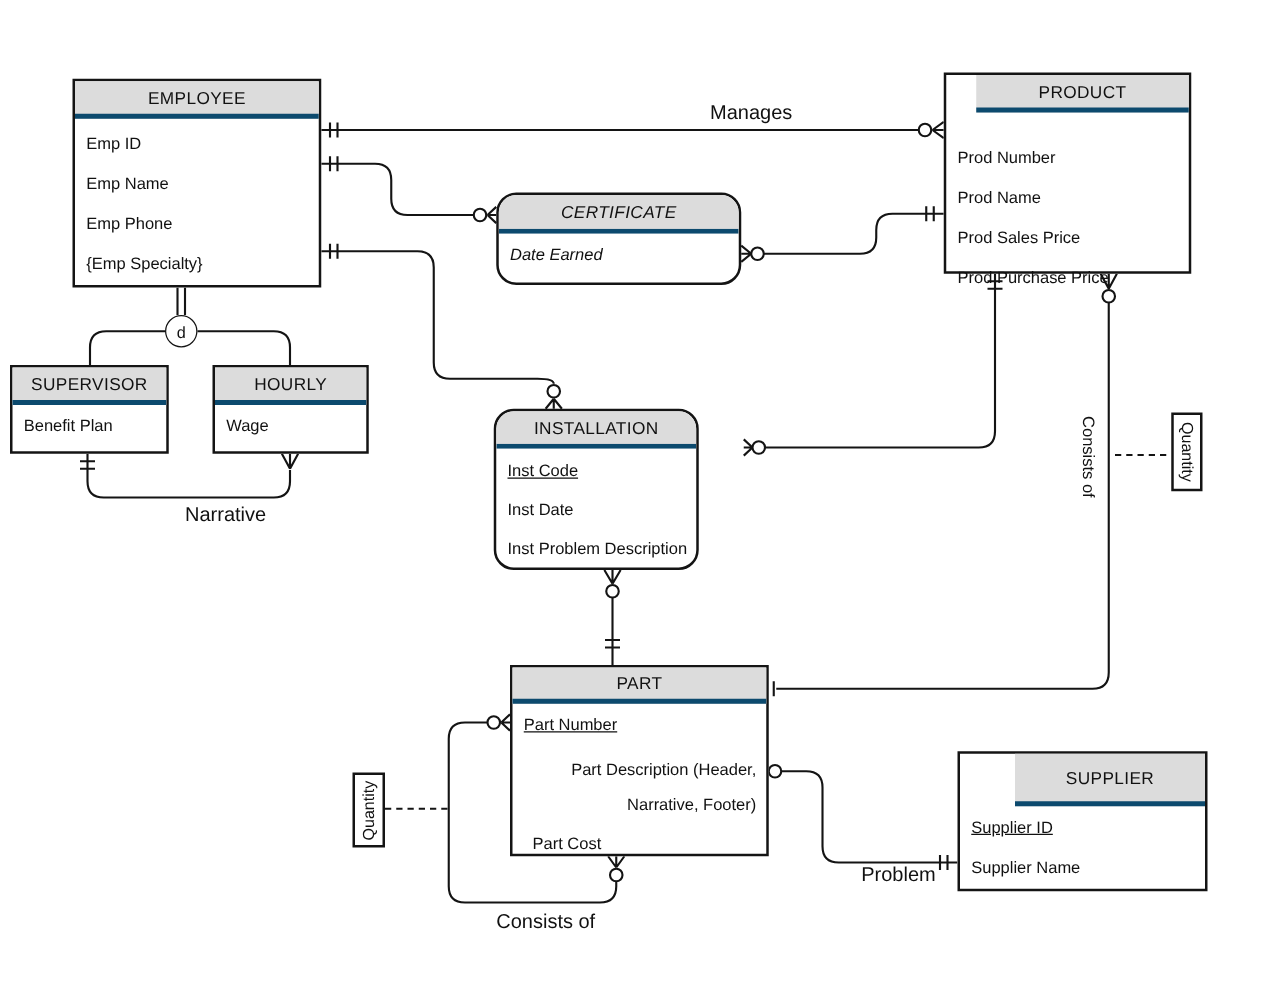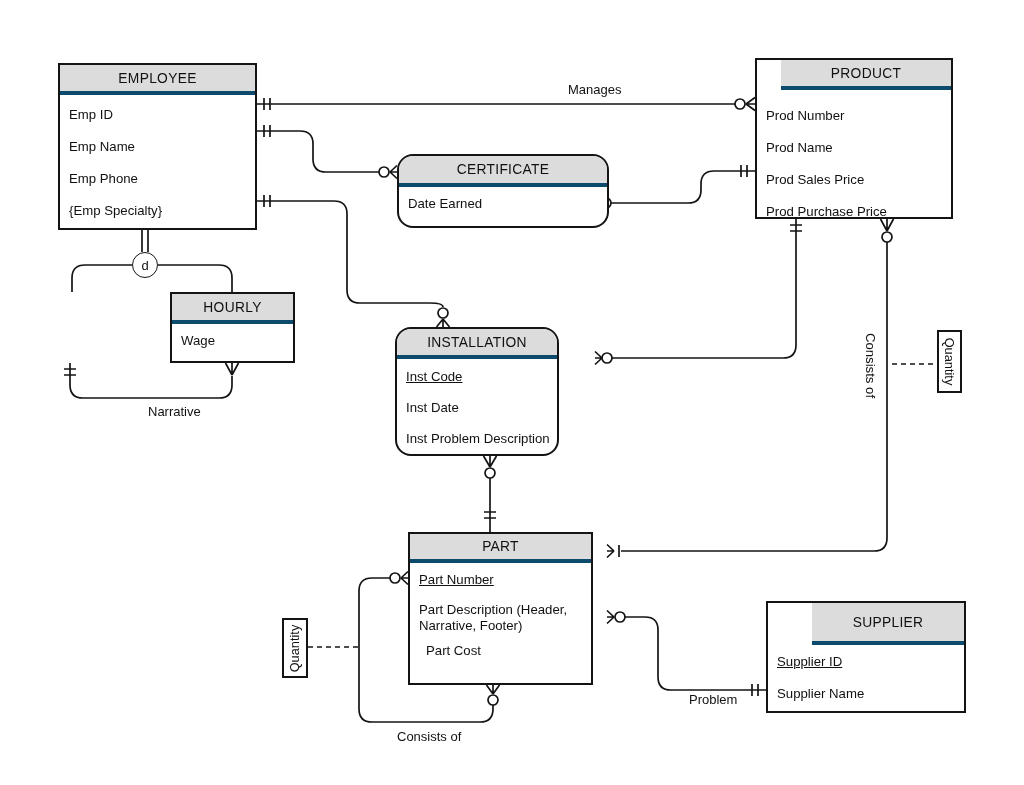--- a/index.html
+++ b/index.html
@@ -9,29 +9,29 @@
   svg.wires path{fill:none;stroke:#141414;stroke-width:1.7;}
   svg.wires circle{fill:#fff;stroke:#141414;stroke-width:1.7;}
   svg.wires path.dash{stroke-dasharray:5 4;stroke-width:1.6;}
 
   .entity{position:absolute;box-sizing:border-box;border:2px solid #141414;background:#fff;}
   .entity .hdr{box-sizing:border-box;background:#dcdcdc;border-bottom:4px solid #0c4a6e;
                display:flex;align-items:center;justify-content:center;
                font-size:13.8px;letter-spacing:.3px;}
   .entity .body{padding:4px 8px 0 9px;}
   .entity .attr{font-size:13.2px;line-height:32px;white-space:nowrap;}
-  .entity .attr.wrap{white-space:normal;line-height:16px;margin-top:6px;}
+  .entity .attr.wrap{white-space:normal;line-height:28px;margin-top:6px;text-align:right;}
   .entity .attr.tight{line-height:26px;}
   .entity .attr.first31{line-height:31px;}
   .entity .attr.indent{margin-top:7px;padding-left:7px;line-height:20px;}
   .entity.round{border-radius:16px;overflow:hidden;}
   .entity.round .hdr{border-radius:13px 13px 0 0;}
   .u{text-decoration:underline;}
 
-  .flabel{position:absolute;font-size:13px;white-space:nowrap;}
+  .flabel{position:absolute;font-size:16px;white-space:nowrap;}
   .vbox{position:absolute;box-sizing:border-box;border:2px solid #141414;background:#fff;
         display:flex;align-items:center;justify-content:center;}
   .vbox span{display:inline-block;font-size:12.8px;white-space:nowrap;}
   .rot-cw span{transform:rotate(90deg);}
   .rot-ccw span{transform:rotate(-90deg);}
   .vlabel{position:absolute;display:flex;align-items:center;justify-content:center;}
   .vlabel span{display:inline-block;font-size:13.2px;white-space:nowrap;transform:rotate(90deg);}
 
   .dcircle{position:absolute;left:132px;top:252px;width:26px;height:26px;border-radius:50%;
            border:1.7px solid #141414;background:#fff;box-sizing:border-box;
@@ -129,55 +129,61 @@
     <div class="body">
       <div class="attr">Emp ID</div>
       <div class="attr">Emp Name</div>
       <div class="attr">Emp Phone</div>
       <div class="attr">{Emp Specialty}</div>
     </div>
   </div>
 
   <div class="dcircle">d</div>
 
+  <div class="entity" style="left:8px;top:292px;width:127px;height:71px;">
+    <div class="hdr" style="height:30px;">SUPERVISOR</div>
+    <div class="body">
+      <div class="attr tight">Benefit Plan</div>
+    </div>
+  </div>
 
   <div class="entity" style="left:170px;top:292px;width:125px;height:71px;">
     <div class="hdr" style="height:30px;">HOURLY</div>
     <div class="body">
       <div class="attr tight">Wage</div>
     </div>
   </div>
 
-  <div class="entity round" style="left:397px;top:154px;width:212px;height:74px;">
+  <div class="entity round" style="left:397px;top:154px;width:196px;height:74px;font-style:italic;">
     <div class="hdr" style="height:31px;">CERTIFICATE</div>
     <div class="body">
       <div class="attr tight">Date Earned</div>
     </div>
   </div>
 
   <div class="entity" style="left:755px;top:58px;width:198px;height:161px;">
     <div class="hdr" style="height:30px;margin-left:24px;">PRODUCT</div>
-    <div class="body" style="padding-top:10px;">
+    <div class="body" style="padding-top:20px;">
       <div class="attr">Prod Number</div>
       <div class="attr">Prod Name</div>
       <div class="attr">Prod Sales Price</div>
       <div class="attr">Prod Purchase Price</div>
     </div>
   </div>
 
   <div class="entity round" style="left:395px;top:327px;width:164px;height:129px;">
     <div class="hdr" style="height:30px;">INSTALLATION</div>
     <div class="body" style="padding-top:2px;">
       <div class="attr first31 u">Inst Code</div>
       <div class="attr first31">Inst Date</div>
       <div class="attr first31">Inst Problem Description</div>
     </div>
   </div>
 
-  <div class="entity" style="left:408px;top:532px;width:185px;height:153px;">
+  <div class="entity" style="left:408px;top:532px;width:207px;height:153px;">
     <div class="hdr" style="height:29px;">PART</div>
     <div class="body" style="padding-top:1px;">
       <div class="attr u">Part Number</div>
       <div class="attr wrap">Part Description (Header, Narrative, Footer)</div>
       <div class="attr indent">Part Cost</div>
     </div>
   </div>
 
   <div class="entity" style="left:766px;top:601px;width:200px;height:112px;">
     <div class="hdr" style="height:42px;margin-left:44px;">SUPPLIER</div>

